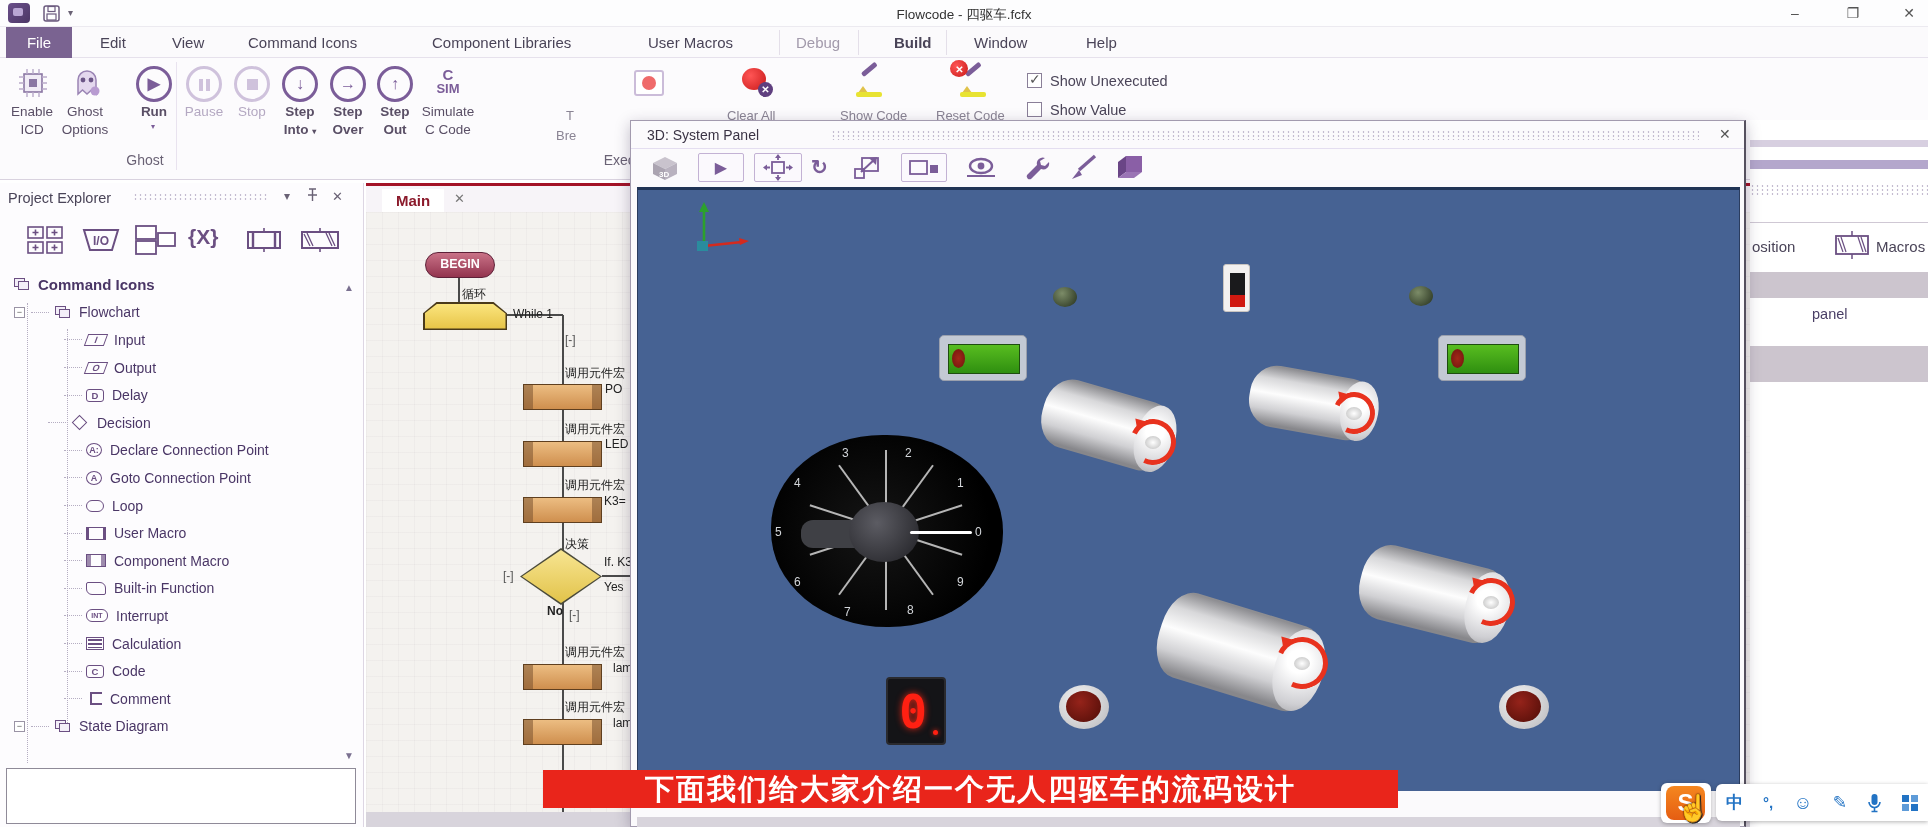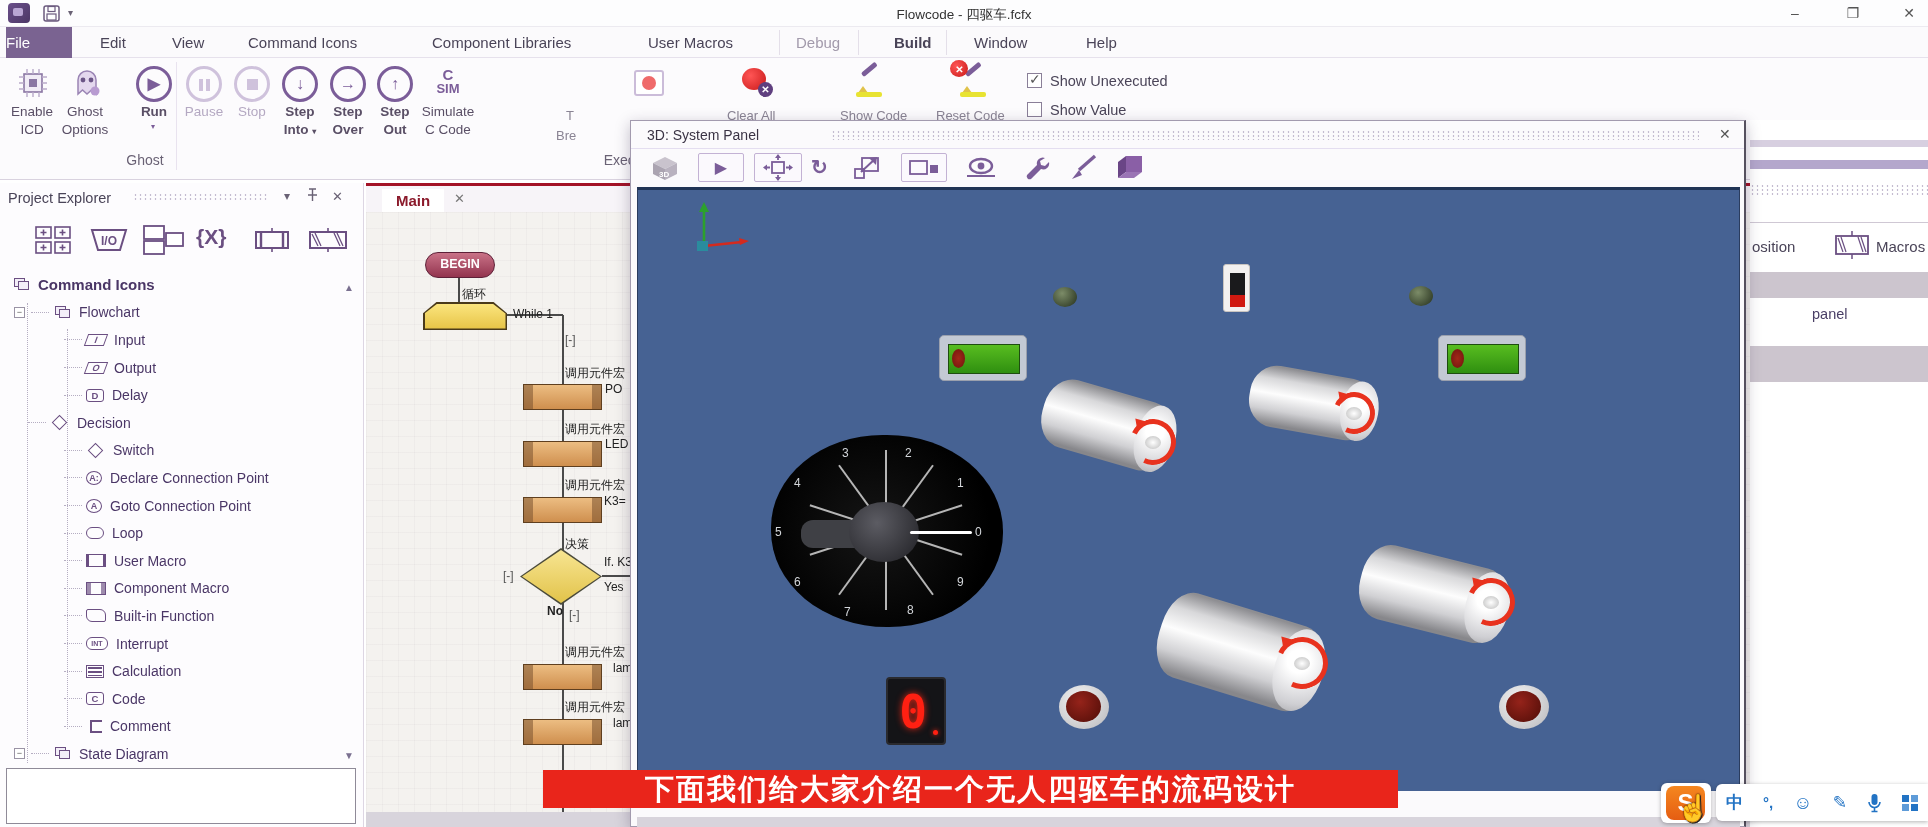--- a/index.html
+++ b/index.html
@@ -13,21 +13,21 @@
     background:linear-gradient(135deg,#6a4f8a,#4c3766); }
   .appicon:after{content:"";position:absolute;left:5px;top:5px;width:10px;height:8px;background:#b9a6d4;border-radius:2px;}
   .saveicon { position:absolute; left:42px; top:4px; }
   .tb-caret { position:absolute; left:68px; top:7px; font-size:10px; color:#6a6275; }
   .titletext { position:absolute; left:0; right:0; top:6px; text-align:center; font-size:13.5px; color:#333; }
   .winbtn { position:absolute; top:4px; width:30px; height:18px; text-align:center; font-size:14px; color:#555; line-height:18px; }
 
   
   .menubar { position:absolute; left:0; top:27px; width:1928px; height:31px; background:#fbfafc; border-bottom:1px solid #e6e1ec; }
   .mi { position:absolute; top:7px; font-size:15px; color:#4a4458; }
-  .mi-file { left:6px; top:0; width:66px; height:31px; background:#7a6391; color:#fff; text-align:left; line-height:31px; }
+  .mi-file { left:6px; top:0; width:66px; height:31px; background:#7a6391; color:#fff; text-align:center; line-height:31px; }
   .mi-debug { color:#a29aab; }
   .msep { position:absolute; top:3px; width:1px; height:25px; background:#e4dfe9; }
   .ribbon-collapse { position:absolute; left:1806px; top:40px; font-size:11px; color:#6a6275; font-weight:bold;}
   .helpbadge { position:absolute; left:1830px; top:36px; width:21px; height:21px; border-radius:50%; background:#7b4fa0; color:#fff; font-weight:bold; text-align:center; line-height:21px; font-size:14px; }
   .stylelbl { position:absolute; left:1860px; top:39px; font-size:15px; color:#584a68; }
   .stylecaret { position:absolute; left:1906px; top:41px; font-size:10px; color:#6a6275; }
 
   
   .ribbon { position:absolute; left:0; top:58px; width:1928px; height:122px; background:#fcfbfd; border-bottom:1px solid #d9d2df; }
   .rc { position:absolute; top:8px; width:36px; height:36px; border:3px solid #7b5d99; border-radius:50%; color:#7b5d99; text-align:center; }
@@ -52,21 +52,21 @@
   .pencil .shaft { position:absolute; left:8px; top:2px; width:18px; height:5px; background:#7b5d99; border-radius:2px; transform:rotate(-40deg); transform-origin:left bottom; }
   .pencil .base { position:absolute; left:0px; top:22px; width:26px; height:5px; background:#e8e332; border-radius:2px; }
   .pencil .tip { position:absolute; left:2px; top:16px; width:0; height:0; border-left:5px solid transparent; border-right:5px solid transparent; border-bottom:7px solid #e0c24a; }
 
   
   .explorer { position:absolute; left:0; top:183px; width:364px; height:644px; background:#fdfcfe; border-right:1px solid #ddd6e3; }
   .ex-title { position:absolute; left:8px; top:7px; font-size:14.5px; color:#4a4458; }
   .dotstrip { background-image:radial-gradient(#c4bcd0 1px, transparent 1.2px); background-size:5px 4px; }
   .ex-dots { position:absolute; left:133px; top:10px; width:135px; height:9px; }
   .ex-btn { position:absolute; top:6px; color:#6a6275; font-size:12px; }
-  .ex-toolbar { position:absolute; left:12px; top:36px; width:364px; height:46px; }
+  .ex-toolbar { position:absolute; left:4px; top:36px; width:364px; height:46px; }
   .tree { position:absolute; left:0; top:88px; width:348px; }
   .trow { height:27.6px; display:flex; align-items:center; font-size:14px; color:#4a3666; position:relative; }
   .trow .lbl { margin-left:8px; white-space:nowrap; }
   .exp { width:11px; height:11px; border:1px solid #9a93a5; background:#fff; font-size:9px; line-height:9px; text-align:center; color:#555; margin:0 6px 0 14px; flex:none;}
   .hdot { width:18px; border-top:1px dotted #b5adc2; margin-right:4px; flex:none; }
   .vdot { position:absolute; border-left:1px dotted #b5adc2; width:1px; }
   .scroll-arrow { position:absolute; left:344px; font-size:10px; color:#7a7090; }
   .ex-box { position:absolute; left:6px; top:585px; width:350px; height:56px; border:1px solid #8f8a98; background:#fff; }
   
   .ti { flex:none; display:inline-block; position:relative; }
@@ -402,29 +402,24 @@
     <div class="trow" style="padding-left:64px;">
       <span class="hdot"></span>
         <span class="ti ti-par">O</span>
       <span class="lbl">Output</span>
     </div>
     <div class="trow" style="padding-left:64px;">
       <span class="hdot"></span>
         <span class="ti ti-boxl">D</span>
       <span class="lbl">Delay</span>
     </div>
-    <div class="trow" style="padding-left:28px;">
+    <div class="trow" style="padding-left:48px;">
       <span class="hdot"></span>
         <span class="ti ti-di"></span>
       <span class="lbl">Decision</span>
-    </div>
-    <div class="trow" style="padding-left:64px;">
-      <span class="hdot"></span>
-        <span class="ti ti-di"></span>
-      <span class="lbl">Switch</span>
     </div>
     <div class="trow" style="padding-left:64px;">
       <span class="hdot"></span>
         <span class="ti ti-circ">A:</span>
       <span class="lbl">Declare Connection Point</span>
     </div>
     <div class="trow" style="padding-left:64px;">
       <span class="hdot"></span>
         <span class="ti ti-circ">A</span>
       <span class="lbl">Goto Connection Point</span>

